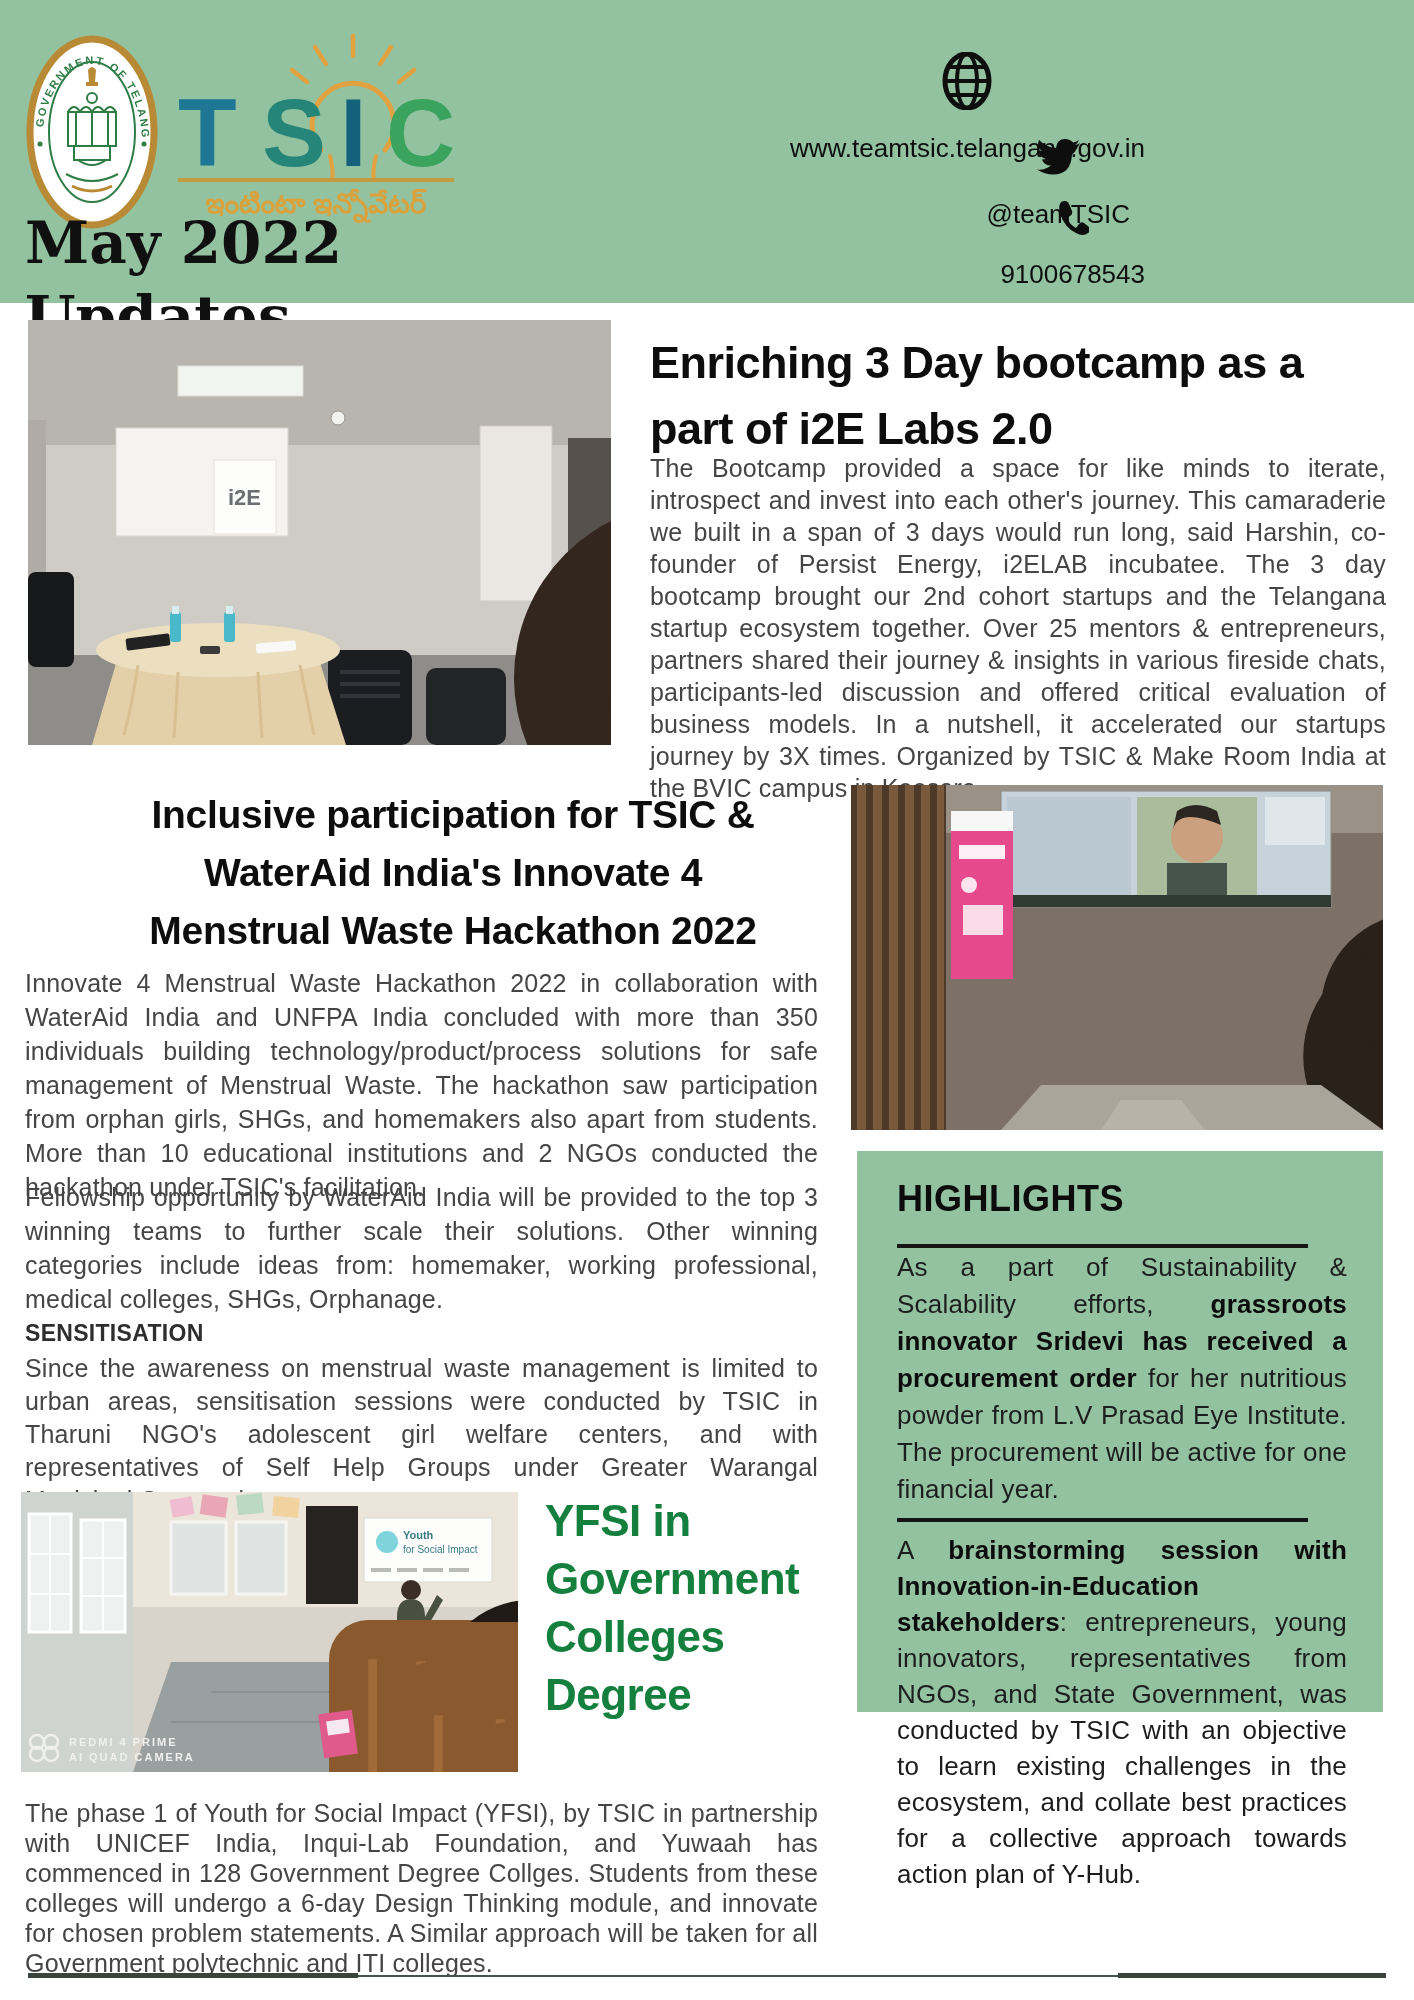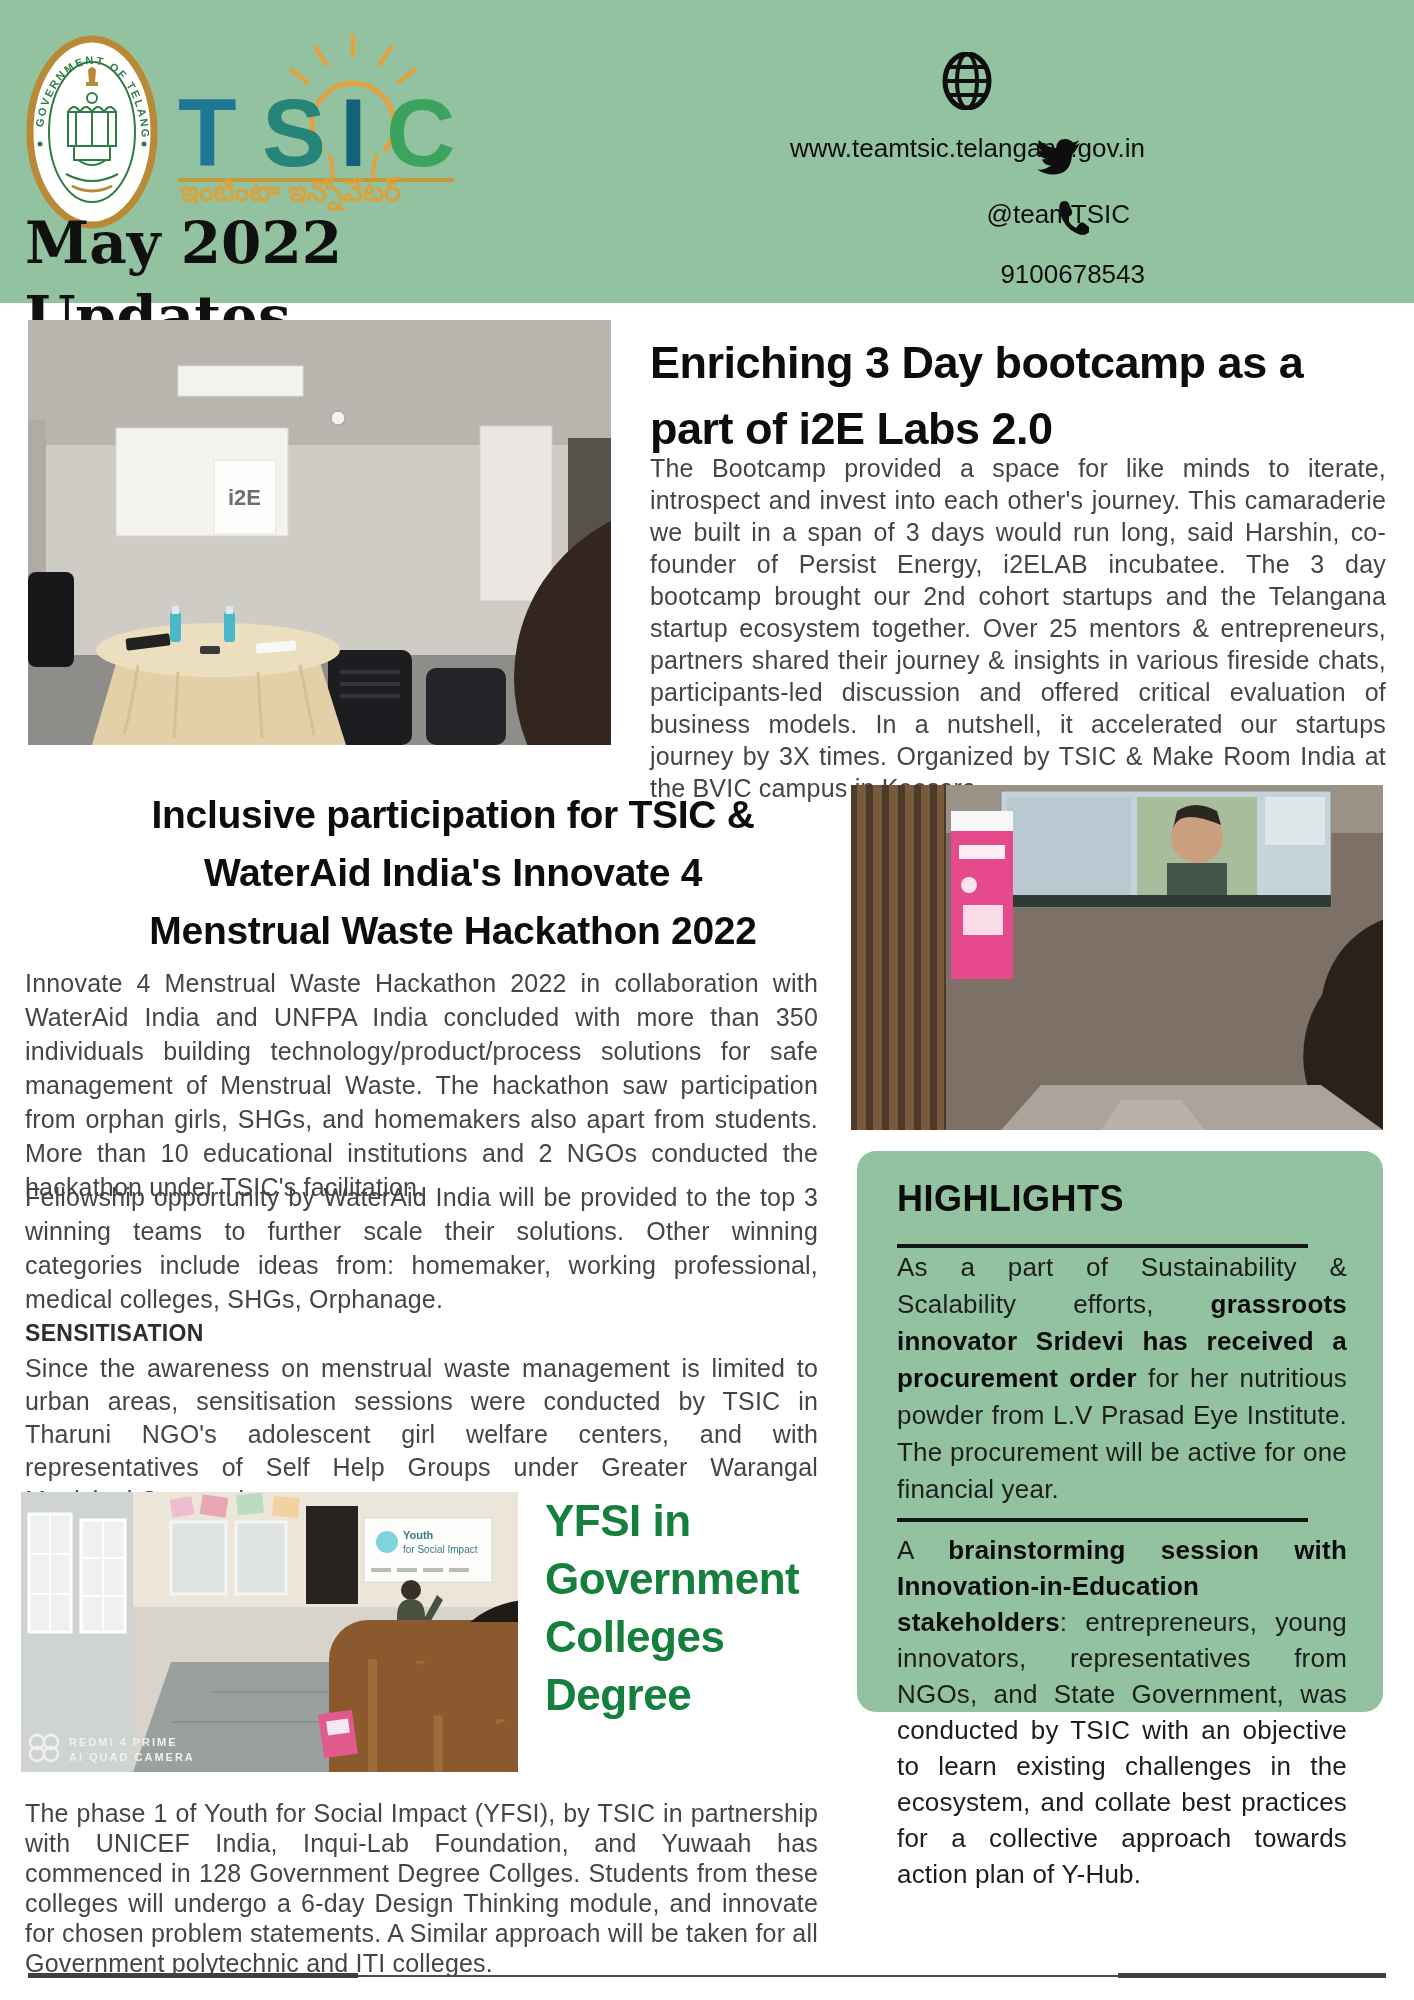--- a/index.html
+++ b/index.html
@@ -5,36 +5,36 @@
   html,body{margin:0;padding:0;background:#ffffff;}
   .page{position:relative;width:1414px;height:2000px;background:#ffffff;overflow:hidden;
         font-family:"Liberation Sans",sans-serif;color:#474747;}
   .abs{position:absolute;}
   
   .header{left:0;top:0;width:1414px;height:303px;background:#93c2a0;}
   .issue-title{left:25px;top:206px;width:560px;font-family:"DejaVu Serif",serif;
                font-weight:700;font-size:58px;line-height:74px;color:#101010;letter-spacing:0;}
   .contact-row{display:flex;align-items:center;justify-content:flex-end;gap:16px;
                color:#0e0e0e;font-size:26px;font-weight:400;flex-direction:column;}
-  .tagline{left:180px;top:176px;width:272px;text-align:left;color:#d9a23c;
+  .tagline{left:180px;top:188px;width:272px;text-align:center;color:#d9a23c;
            font-weight:700;font-size:28px;}
   
   .a1-heading{left:650px;top:330px;width:745px;font-weight:700;font-size:45px;
               line-height:66px;color:#0d0d0d;letter-spacing:-0.5px;}
   .body-text{font-size:25px;line-height:34px;text-align:justify;color:#454545;letter-spacing:0.2px;}
   .a1-body{left:650px;top:452px;width:736px;line-height:32px;}
   .a2-heading{left:60px;top:786px;width:786px;text-align:center;font-weight:700;
               font-size:39px;line-height:58px;color:#0d0d0d;letter-spacing:-0.3px;}
   .left-col{left:25px;width:793px;}
   .sens-label{left:25px;top:1320px;width:500px;font-size:23px;font-weight:700;
               color:#2e2e2e;letter-spacing:0.3px;}
   .yfsi-heading{left:545px;top:1492px;width:300px;font-weight:700;font-size:44px;
                 line-height:58px;color:#15803d;letter-spacing:-0.5px;}
   
-  .hl-box{left:857px;top:1151px;width:526px;height:561px;background:#93c2a0;border-radius:19px;}
+  .hl-box{left:857px;top:1151px;width:526px;height:561px;background:#93c2a0;}
   .hl-title{left:40px;top:27px;width:440px;font-size:36px;font-weight:800;color:#0c0c0c;
             letter-spacing:0.5px;}
   .hl-rule{left:40px;width:411px;height:4px;background:#151515;}
   .hl-p{left:40px;width:450px;font-size:26px;line-height:37px;text-align:justify;
         color:#1d1d1d;letter-spacing:0.2px;}
   .hl-p b{color:#0c0c0c;}
   .photo{overflow:hidden;}
   .photo svg{display:block;}
   .bottom-rule{left:28px;top:1975px;width:1358px;height:2px;background:#47524a;}
   .bottom-rule-thick1{left:28px;top:1973px;width:330px;height:5px;background:#3a443d;}

